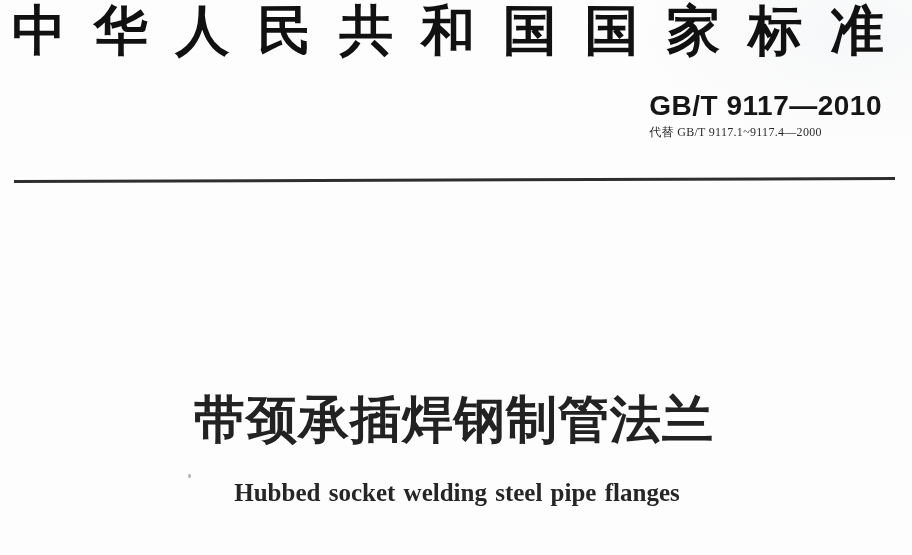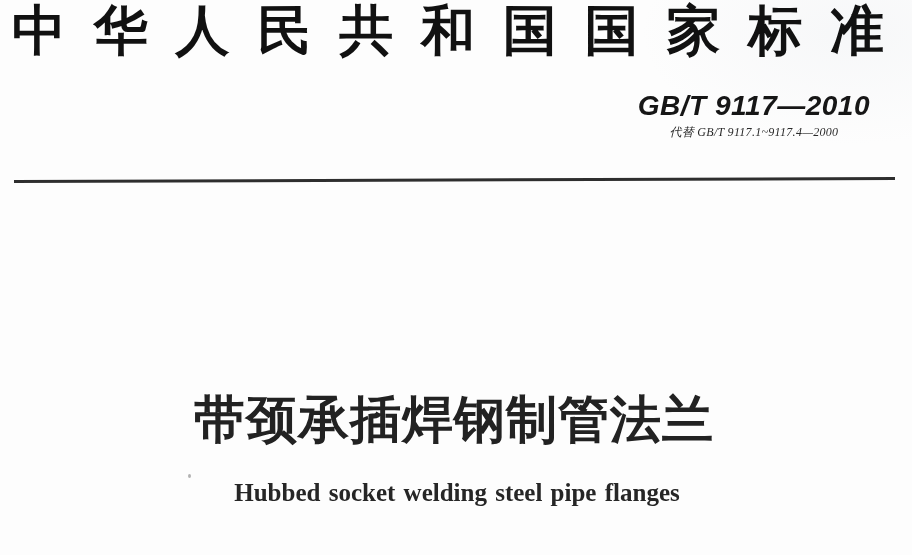--- a/index.html
+++ b/index.html
@@ -29,23 +29,22 @@
     color: #111;
     text-align: justify;
     text-align-last: justify;
     white-space: nowrap;
   }
 
   
   .std-block {
     position: absolute;
     top: 91px;
-    right: 54px;
-    text-align: center;
-    font-style: italic;
+    right: 42px;
+    text-align: left;
   }
   .std-code {
     font-family: "Liberation Sans", "DejaVu Sans", sans-serif;
     font-size: 28px;
     font-weight: 700;
     letter-spacing: 0.5px;
     line-height: 1.1;
     color: #161616;
   }
   .supersedes {

